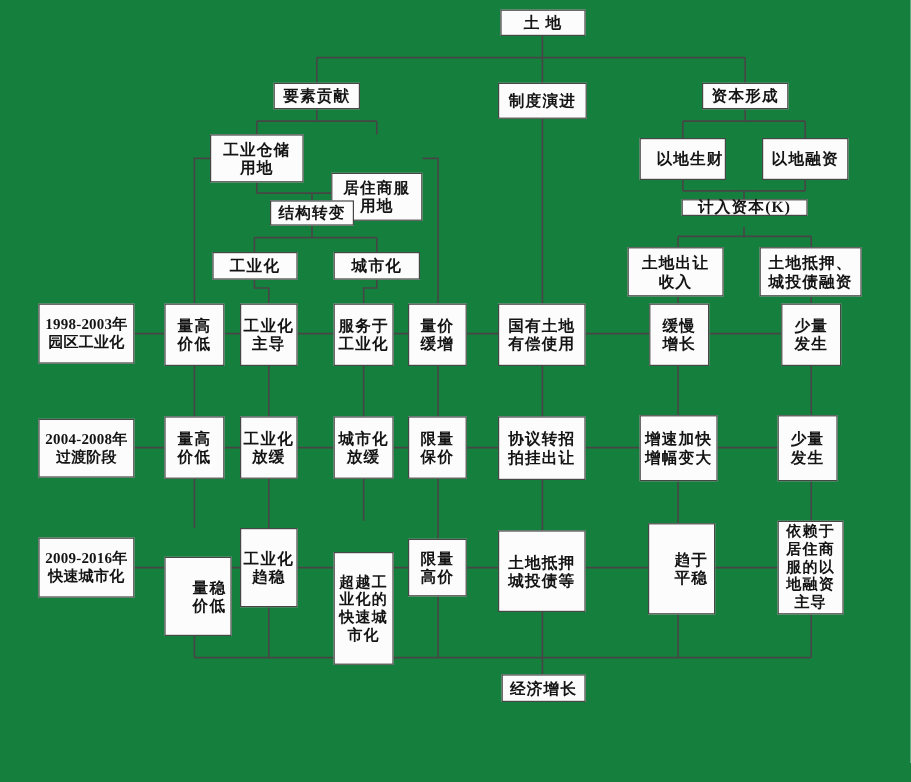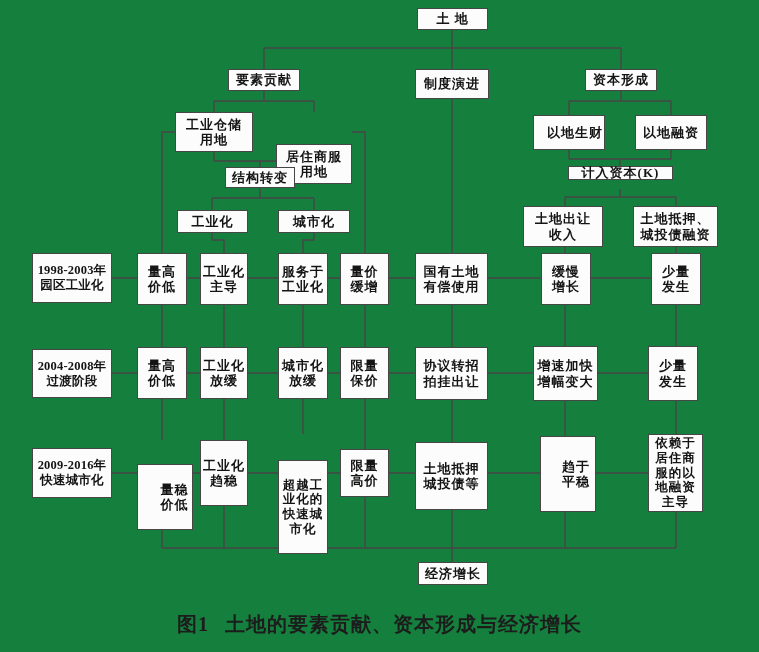--- a/index.html
+++ b/index.html
@@ -125,17 +125,14 @@
       <div class="node" style="left: 540px; top: 436px; width: 56px; height: 76px; padding-left: 16px;">趋于
 平稳</div>
       <div class="node small" style="left: 648px; top: 434px; width: 55px; height: 78px;">依赖于
 居住商
 服的以
 地融资
 主导</div>
       <div class="node" style="left: 418px; top: 562px; width: 70px; height: 23px;">经济增长</div>
     </div>
 
-  <div class="caption">
-    <span class="prefix">图1</span><span>土地的要素贡献、资本形成与经济增长</span>
-  </div>
 
 </div>
 
 </body></html>

